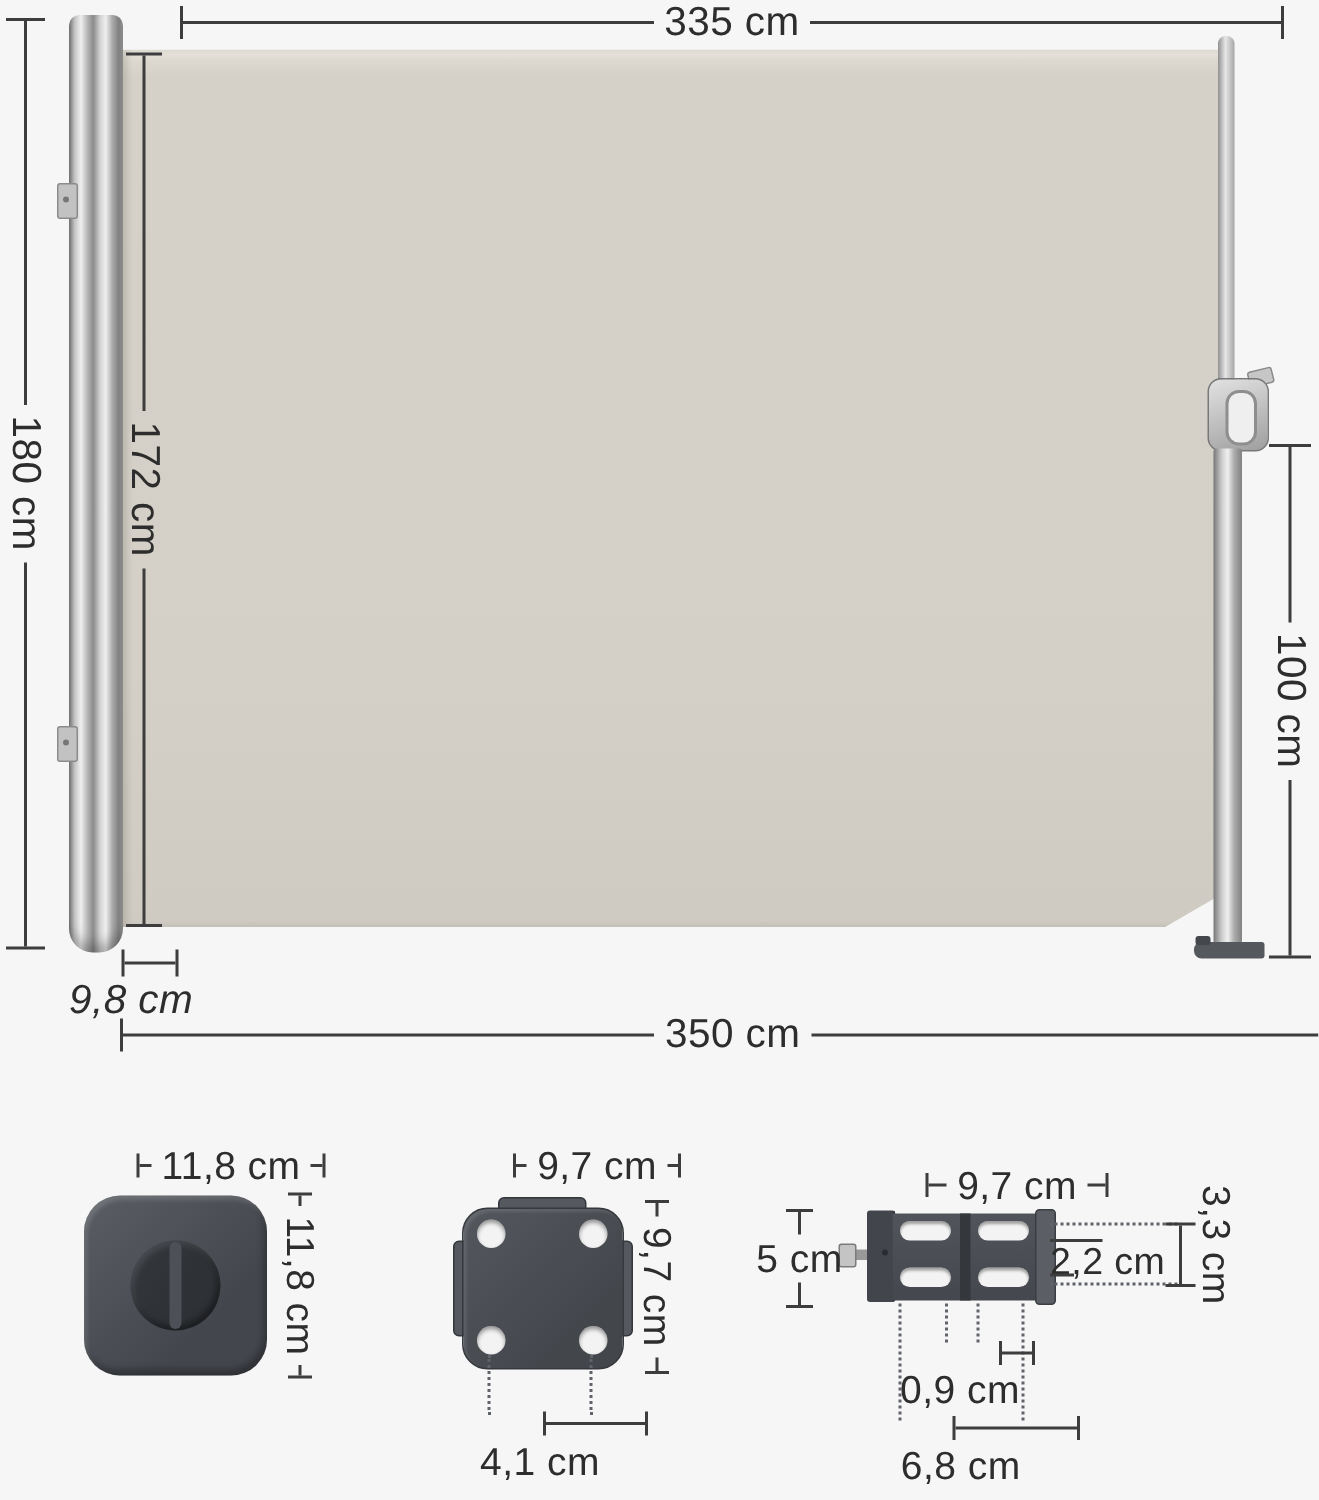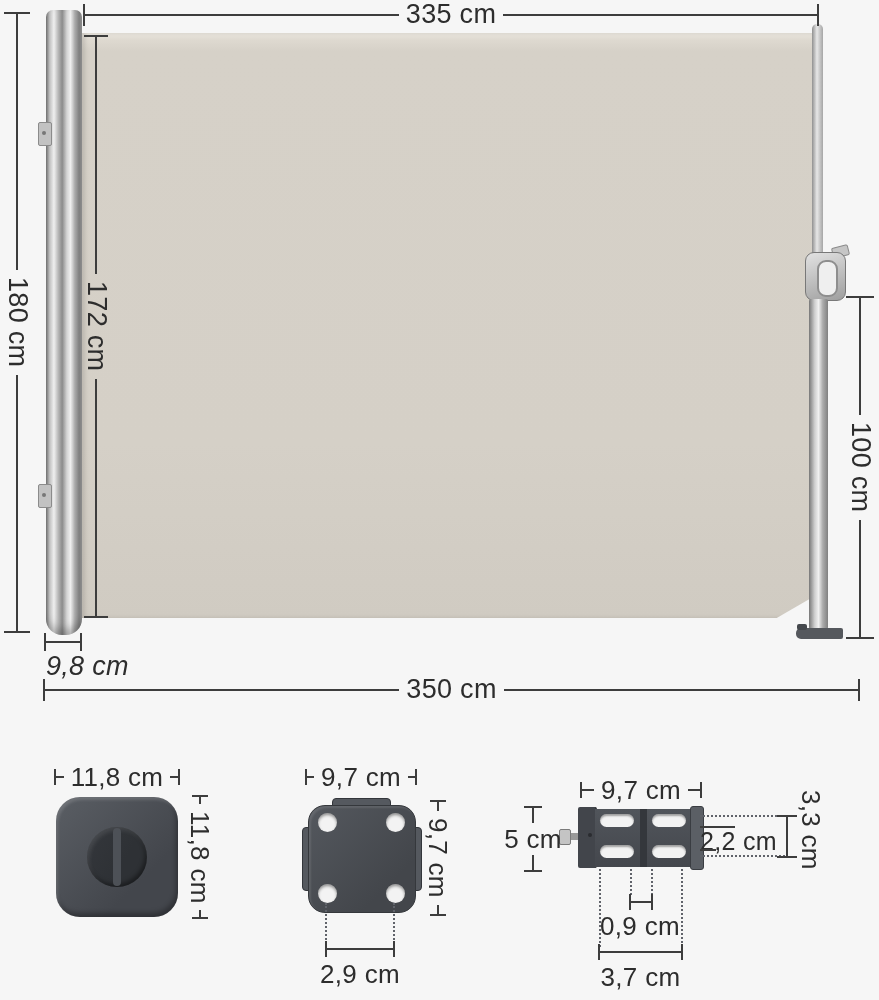--- a/index.html
+++ b/index.html
@@ -28,21 +28,21 @@
   .handle-tab{position:absolute;left:832px;top:246px;width:15px;height:9px;background:#c6c6c6;
     border:1px solid #8a8a8a;border-radius:2px;transform:rotate(-14deg);}
   .front-pole{position:absolute;left:809px;top:299px;width:19px;height:331px;
     background:linear-gradient(90deg,#777,#cfcfcf 30%,#f0f0f0 50%,#adadad 72%,#808080);
     border-radius:2px 2px 3px 3px;}
   .pole-foot{position:absolute;left:796px;top:628px;width:47px;height:11px;background:#55585d;
     border-radius:5px 2px 2px 5px;}
   .pole-foot::before{content:"";position:absolute;left:1px;top:-4px;width:10px;height:6px;background:#44474c;border-radius:2px;}
 
   
-  .dimh{position:absolute;display:flex;align-items:center;}
+  .dimh{position:absolute;display:flex;align-items:center;margin-left:37px;}
   .dimh>.t{width:2px;align-self:stretch;background:var(--line,#3d3d3d);}
   .dimh>.b{flex:1;height:2px;min-width:4px;background:var(--line,#3d3d3d);}
   .dimv{position:absolute;display:flex;flex-direction:column;align-items:center;}
   .dimv>.t{height:2px;align-self:stretch;background:var(--line,#3d3d3d);}
   .dimv>.b{flex:1;width:2px;min-height:4px;background:var(--line,#3d3d3d);}
   .lbl{font-size:27px;color:var(--text,#2d2d2d);letter-spacing:.3px;line-height:1.1;
        white-space:nowrap;padding:0 7px;}
   .dimv .lbl{padding:7px 0;writing-mode:vertical-rl;}
   .sm{font-size:26px;}
   .hlbl{writing-mode:horizontal-tb !important;padding:2px 0 !important;}
@@ -189,21 +189,21 @@
       <div class="b"></div>
     <div class="lbl sm">9,7 cm</div>
     <div class="b"></div>
       <div class="t"></div>
   </div>
   <div class="dimh" style="left:325px;top:941px;width:70px;height:16px;">
     <div class="t"></div>
       <div class="b"></div>
       <div class="t"></div>
   </div>
-  <div class="flabel center" style="left:310px;top:960px;width:100px;">2,9 cm</div>
+  <div class="flabel center" style="left:310px;top:960px;width:100px;">4,1 cm</div>
 
   <div class="screw-shaft"></div>
   <div class="screw-head"></div>
   <div class="brk-left"></div>
   <div class="brk-body"></div>
   <div class="brk-div"></div>
   <div class="brk-cap"></div>
   <div class="slot" style="left:600px;top:814px;"></div>
   <div class="slot" style="left:652px;top:814px;"></div>
   <div class="slot" style="left:600px;top:845px;"></div>
@@ -249,15 +249,15 @@
       <div class="b"></div>
       <div class="t"></div>
   </div>
   <div class="flabel center" style="left:598px;top:912px;width:84px;">0,9 cm</div>
 
   <div class="dimh" style="left:598px;top:944px;width:85px;height:16px;">
     <div class="t"></div>
       <div class="b"></div>
       <div class="t"></div>
   </div>
-  <div class="flabel center" style="left:591px;top:963px;width:99px;">3,7 cm</div>
+  <div class="flabel center" style="left:591px;top:963px;width:99px;">6,8 cm</div>
 
 </div>
 
 </body></html>

